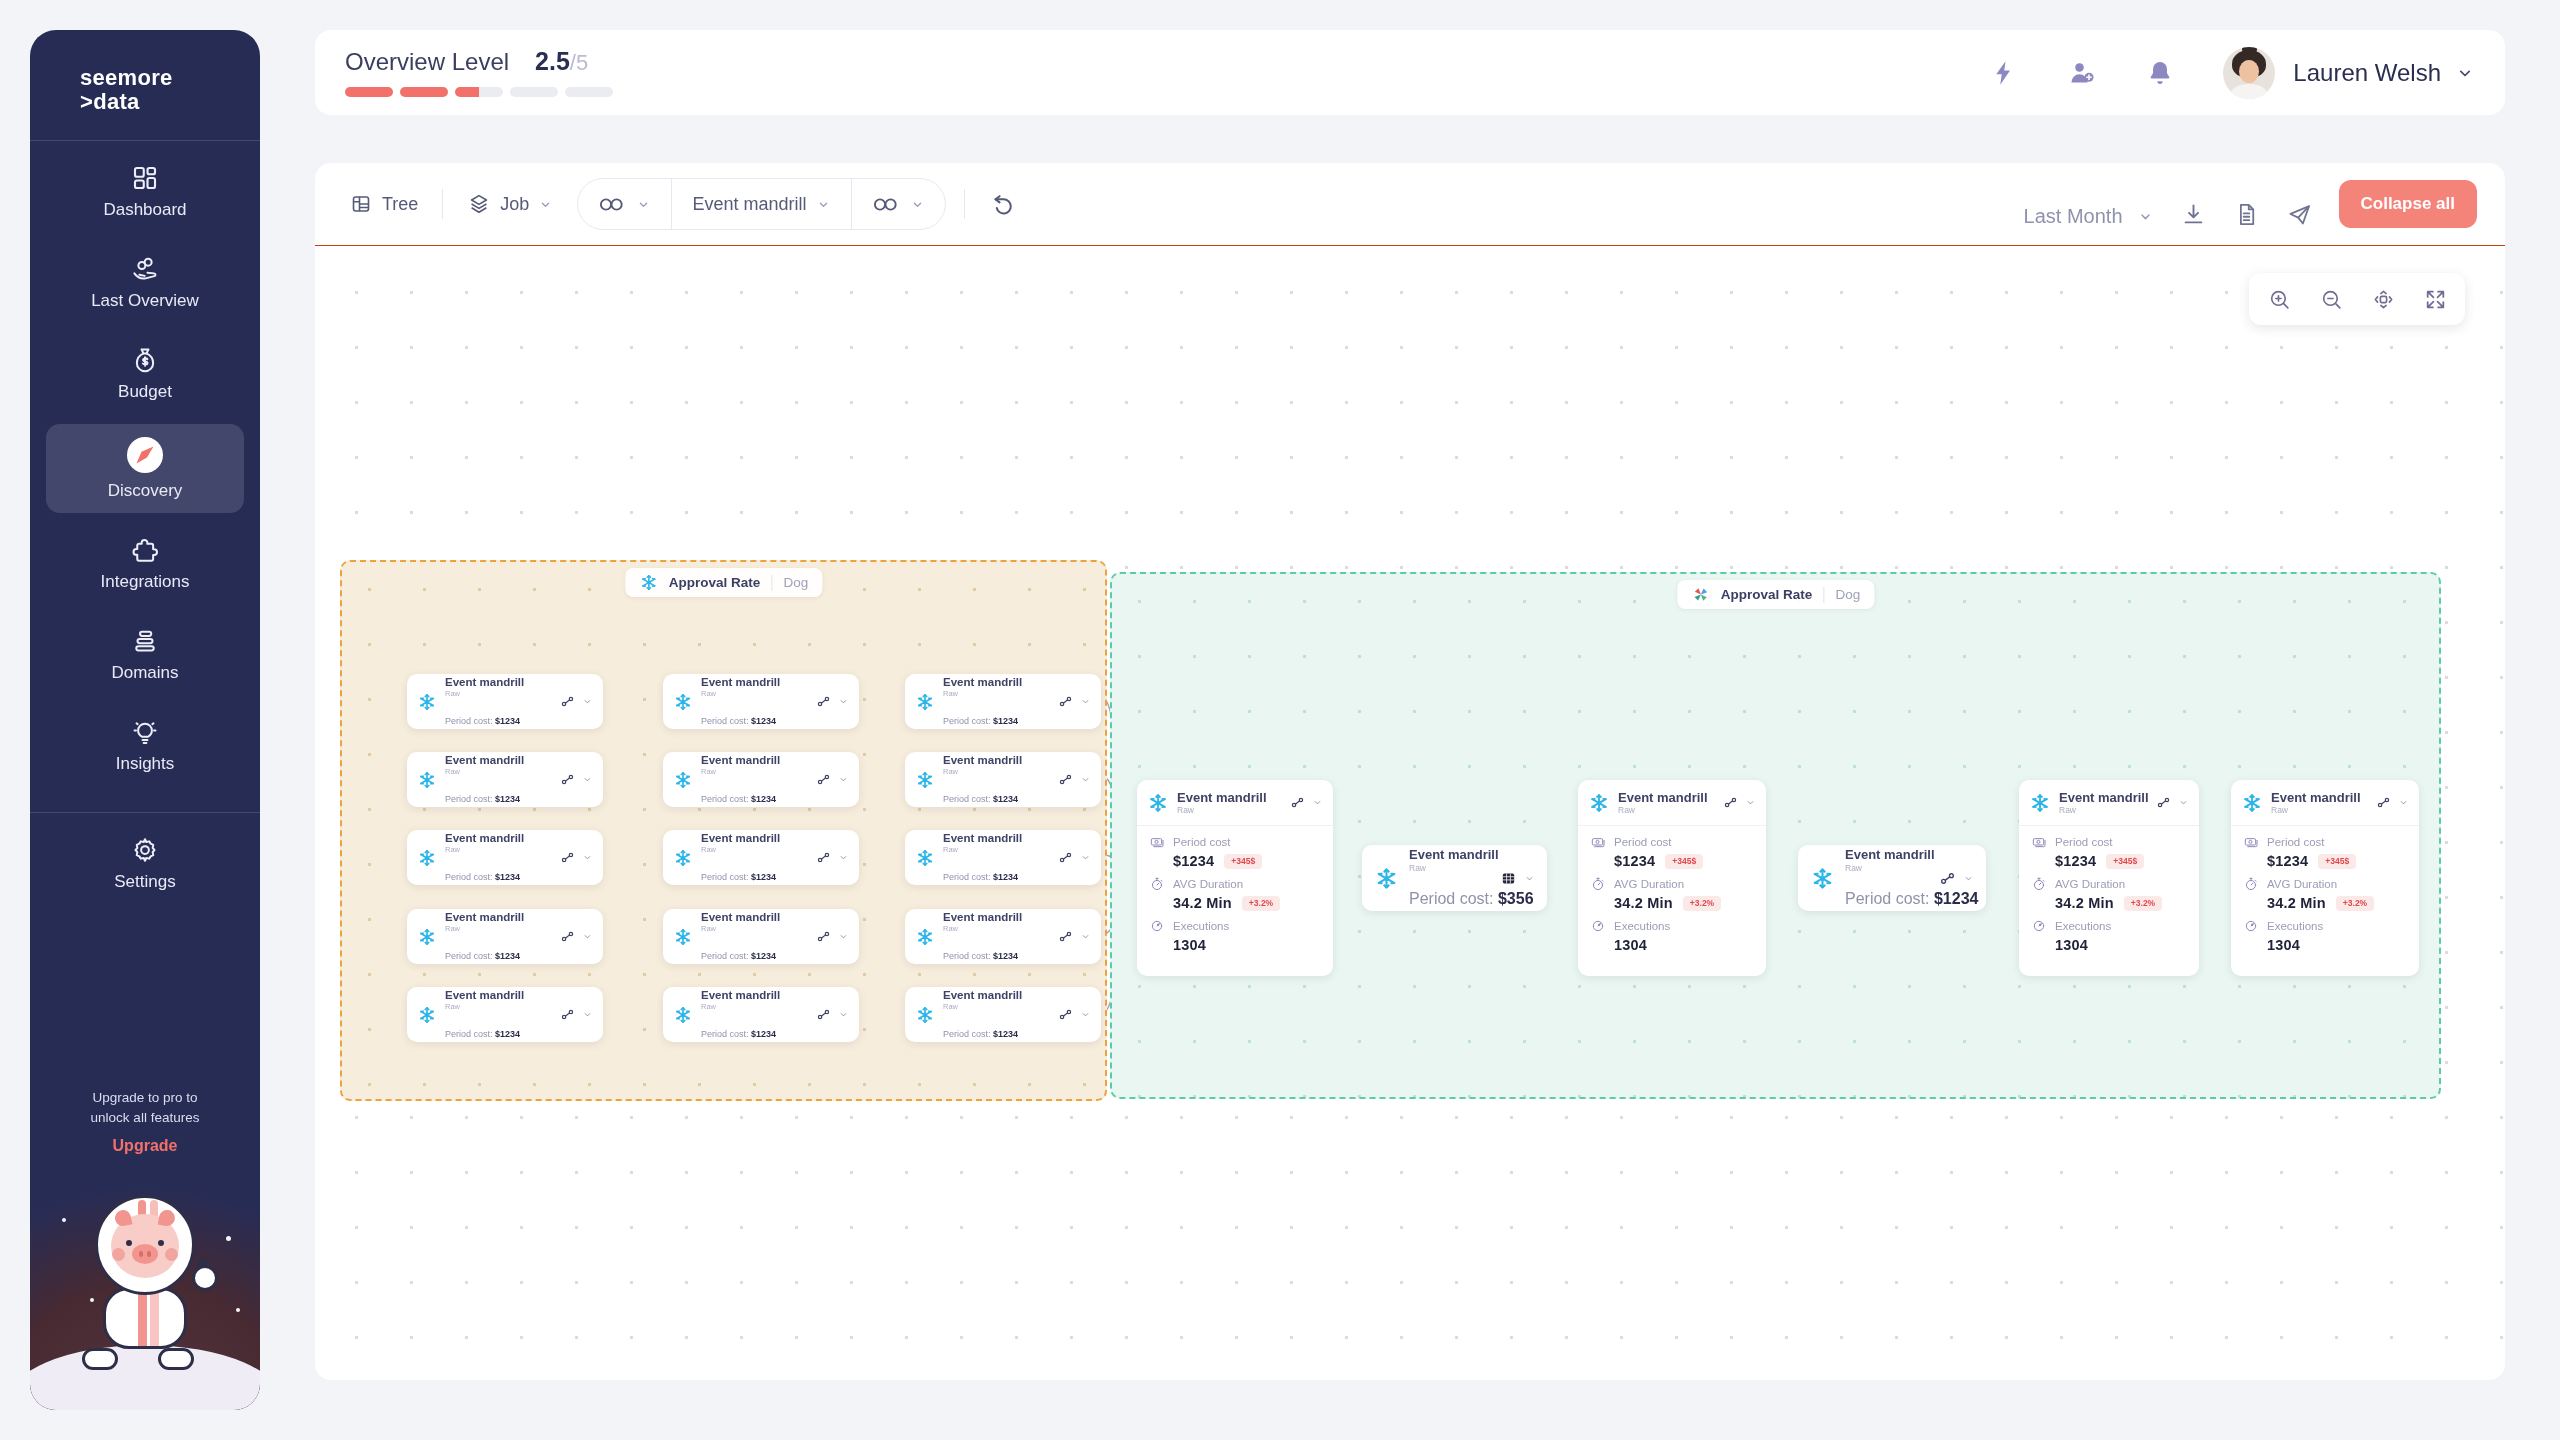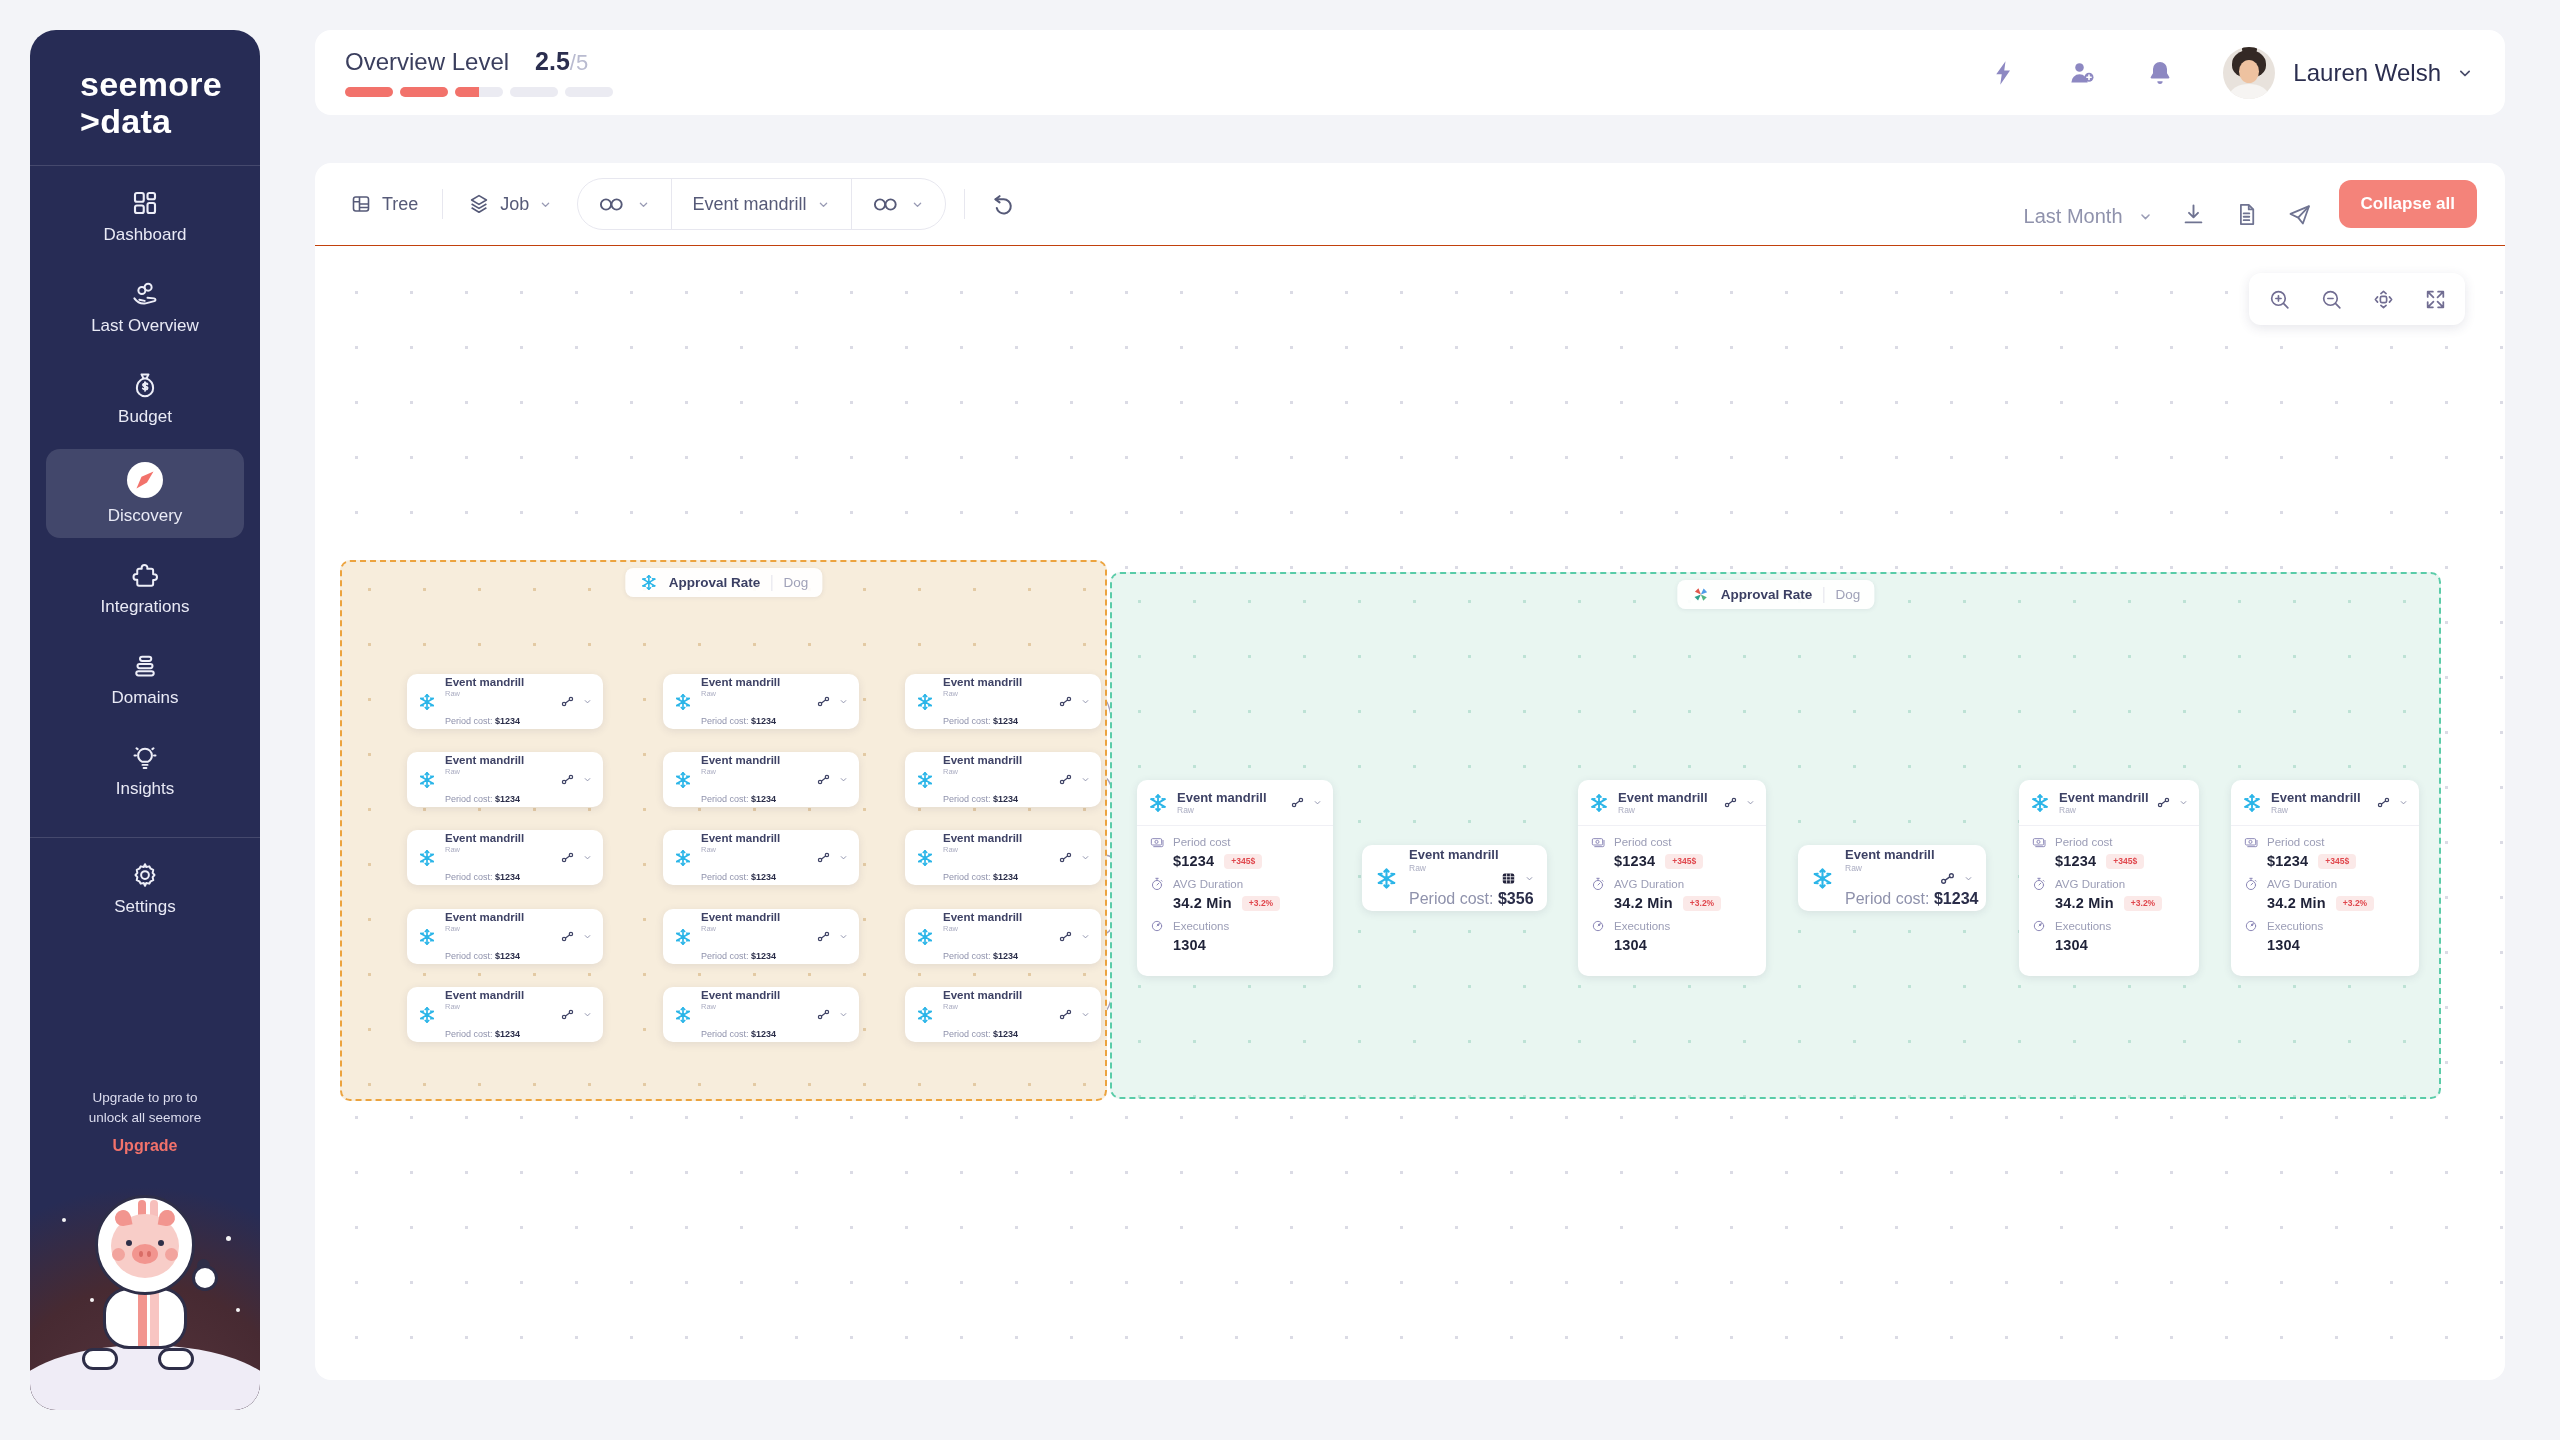--- a/index.html
+++ b/index.html
@@ -4,21 +4,21 @@
 <style>
   html,body{margin:0;padding:0}
   body{width:2560px;height:1440px;background:#F3F4F8;font-family:"Liberation Sans",sans-serif;overflow:hidden;position:relative;-webkit-font-smoothing:antialiased}
   *{box-sizing:border-box}
   [data-icon]{display:inline-flex;align-items:center;justify-content:center}
   [data-icon] svg{width:100%;height:100%}
   [data-interactable="true"]{cursor:pointer}
 
   
   .sidebar{position:absolute;left:30px;top:30px;width:230px;height:1380px;background:#272C55;border-radius:26px;overflow:hidden;color:#E9EAF6;z-index:5}
-  .logo{margin:36px 0 0 50px;font-size:34px;font-weight:bold;line-height:1.08;color:#FFF;letter-spacing:.3px}
+  .logo{margin:36px 0 0 50px;font-size:22px;font-weight:bold;line-height:1.08;color:#FFF;letter-spacing:.3px}
   .sb-div{height:1px;background:rgba(255,255,255,.14);margin-top:26px}
   .nav{margin-top:10px}
   .nav-item{display:flex;flex-direction:column;align-items:center;gap:7px;padding:12px 0;margin:10px 16px;border-radius:14px}
   .nav-item.active{background:rgba(255,255,255,.13)}
   .nav-icon{width:30px;height:30px;color:#EDEEF8}
   .nav-item.active .nav-icon{width:38px;height:38px}
   .nav-label{font-size:17px;color:#E9EAF6}
   .promo{position:absolute;left:0;right:0;bottom:252px;text-align:center;font-size:13.5px;color:#DCDDEF;line-height:1.5;z-index:3}
   .promo .cta{margin-top:6px;font-size:16px;font-weight:bold;color:#F2726B}
   .mascot-zone{position:absolute;left:0;right:0;bottom:0;height:252px;overflow:hidden}
@@ -213,21 +213,21 @@
             <circle cx="12" cy="12" r="3.1"></circle>
             <path d="M12 3.4l1 2.2 2.4-.5 1.1 1.8 2.1 1-.5 2.4 1.5 1.7-1.5 1.7.5 2.4-2.1 1-1.1 1.8-2.4-.5-1 2.2-1-2.2-2.4.5-1.1-1.8-2.1-1 .5-2.4-1.5-1.7 1.5-1.7-.5-2.4 2.1-1 1.1-1.8 2.4.5z"></path>
           </svg>
         </span>
         <span class="nav-label" data-interactable="false">Settings</span>
       </div>
     </nav>
 
   <div class="promo" data-interactable="false">
     <div data-interactable="false">Upgrade to pro to</div>
-    <div data-interactable="false">unlock all seemore</div>
+    <div data-interactable="false">unlock all features</div>
     <div class="cta" data-interactable="true">Upgrade</div>
   </div>
 
   <div class="mascot-zone" data-interactable="false">
     <div class="space" data-interactable="false"></div>
     <div class="star" style="left:32px;top:60px;width:4px;height:4px" data-interactable="false"></div>
     <div class="star" style="left:196px;top:78px;width:5px;height:5px" data-interactable="false"></div>
     <div class="star" style="left:60px;top:140px;width:4px;height:4px" data-interactable="false"></div>
     <div class="star" style="left:206px;top:150px;width:4px;height:4px" data-interactable="false"></div>
     <div class="star" style="left:110px;top:38px;width:3px;height:3px" data-interactable="false"></div>

